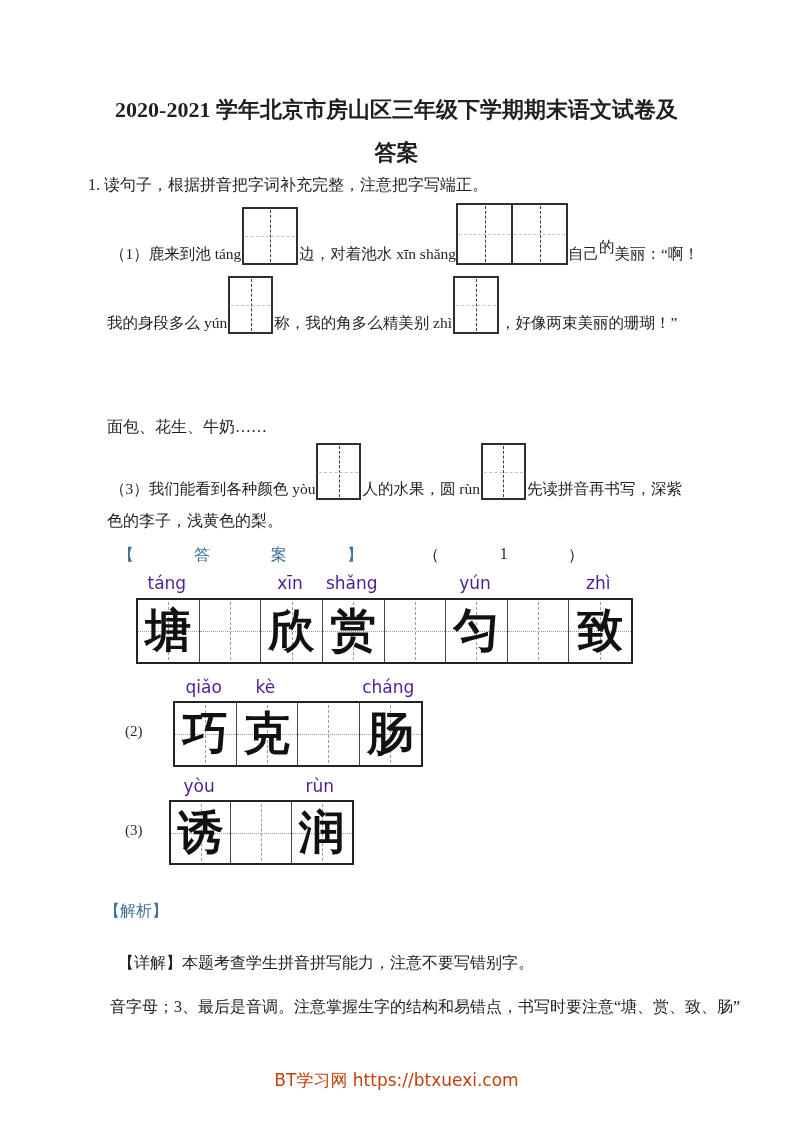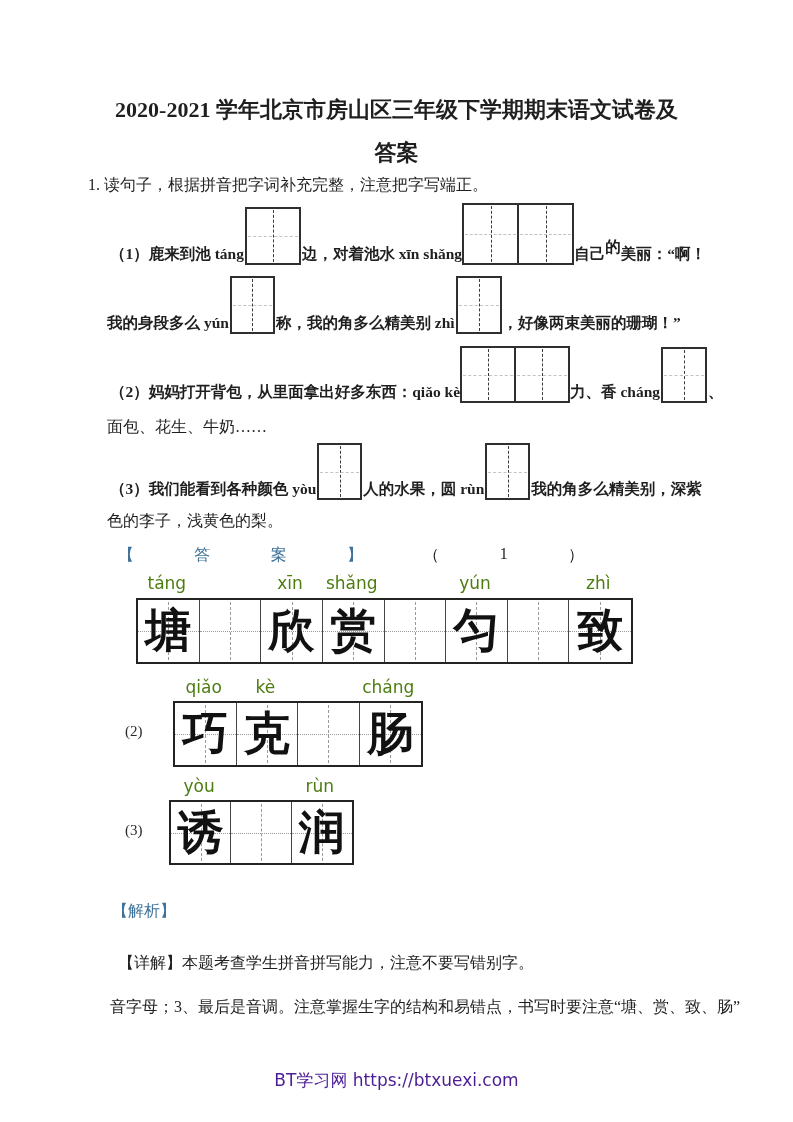--- a/index.html
+++ b/index.html
@@ -2,46 +2,46 @@
 <html><head>
 <meta charset="utf-8">
 <style>
   html,body{margin:0;padding:0;background:#fff;}
   .page{position:relative;width:793px;height:1122px;background:#ffffff;overflow:hidden;
         font-family:"Liberation Serif","DejaVu Serif",serif;color:#1f1f1f;}
   .abs{position:absolute;}
   .title{left:0;right:0;top:88px;text-align:center;font-size:22px;font-weight:bold;line-height:43px;}
   .bodytext{font-size:16px;line-height:21px;}
   .row{display:flex;align-items:flex-end;white-space:nowrap;}
-  .row .txt{font-size:15.5px;line-height:20px;padding-bottom:1px;font-weight:bold;}
+  .row .txt{font-size:15.5px;line-height:20px;padding-bottom:1px;}
   .raised{position:relative;top:-7px;}
   
   .wbox{position:relative;border:2px solid #2f2f2f;background:#fff;flex:none;margin:0 1px;box-sizing:border-box;}
   .wbox::before{content:"";position:absolute;left:50%;top:1px;bottom:1px;border-left:1px dashed #3a3a3a;}
   .wbox::after{content:"";position:absolute;top:50%;left:1px;right:1px;border-top:1px dashed #c3c3c3;}
   .wbox2{display:flex;border:2px solid #2f2f2f;background:#fff;flex:none;box-sizing:border-box;}
   .wbox2 .wcell{position:relative;flex:1;}
   .wbox2 .wcell+.wcell{border-left:2px solid #2f2f2f;}
   .wbox2 .wcell::before{content:"";position:absolute;left:50%;top:1px;bottom:1px;border-left:1px dashed #3a3a3a;}
   .wbox2 .wcell::after{content:"";position:absolute;top:50%;left:1px;right:1px;border-top:1px dashed #c3c3c3;}
   
   .ansline{left:118px;top:545px;width:466px;display:flex;justify-content:space-between;font-size:16px;}
   .blue{color:#3d7199;}
   .pinrow{display:grid;}
-  .pincell{text-align:center;font-family:"DejaVu Sans","Liberation Sans",sans-serif;font-size:17px;color:#4d7c0f;line-height:22px;}
+  .pincell{text-align:center;font-family:"DejaVu Sans","Liberation Sans",sans-serif;font-size:17px;color:#4c1d95;line-height:22px;}
   .agrid{display:grid;border:2px solid #232323;background:#fff;box-sizing:content-box;}
   .acell{position:relative;border-right:1px solid #454545;display:flex;align-items:center;justify-content:center;}
   .acell:last-child{border-right:none;}
   .acell::before{content:"";position:absolute;left:50%;top:2px;bottom:2px;border-left:1px dashed #9a9a9a;}
   .acell::after{content:"";position:absolute;top:50%;left:0;right:0;border-top:1px dotted #9a9a9a;}
   .glyph{position:relative;z-index:1;font-size:46px;line-height:1;font-weight:600;
          font-family:"Liberation Serif","DejaVu Serif",serif;color:#111;}
   .glabel{font-size:15px;color:#2a2a2a;}
   .footer{left:0;right:0;top:1069px;text-align:center;font-family:"DejaVu Sans","Liberation Sans",sans-serif;
-          font-size:17px;color:#4c1d95;}
+          font-size:17px;color:#c2410c;}
 </style>
 </head>
 <body>
 
 <div class="page">
 
   <div class="abs title">
     <div>2020-2021 学年北京市房山区三年级下学期期末语文试卷及</div>
     <div>答案</div>
   </div>
@@ -60,39 +60,29 @@
   </div>
 
   <div class="abs row" style="left:107px;top:274px;height:60px;">
     <span class="txt">我的身段多么 yún</span>
     <div class="wbox" style="width:45px;height:58px;"></div>
     <span class="txt">称，我的角多么精美别 zhì</span>
     <div class="wbox" style="width:46px;height:58px;"></div>
     <span class="txt">，好像两束美丽的珊瑚！”</span>
   </div>
 
-  <div class="abs row" style="left:110px;top:346px;height:57px;">
-    <span class="txt">（2）妈妈打开背包，从里面拿出好多东西：qiǎo kè</span>
-    <div class="wbox2" style="width:110px;height:57px;">
-      <div class="wcell"></div>
-      <div class="wcell"></div>
-    </div>
-    <span class="txt">力、香 cháng</span>
-    <div class="wbox" style="width:46px;height:56px;"></div>
-    <span class="txt">、</span>
-  </div>
 
   <div class="abs bodytext" style="left:107px;top:416px;">面包、花生、牛奶……</div>
 
   <div class="abs row" style="left:110px;top:442px;height:58px;">
     <span class="txt">（3）我们能看到各种颜色 yòu</span>
     <div class="wbox" style="width:45px;height:57px;"></div>
     <span class="txt">人的水果，圆 rùn</span>
     <div class="wbox" style="width:45px;height:57px;"></div>
-    <span class="txt">我的角多么精美别，深紫</span>
+    <span class="txt">先读拼音再书写，深紫</span>
   </div>
 
   <div class="abs bodytext" style="left:107px;top:510px;">色的李子，浅黄色的梨。</div>
 
   <div class="abs ansline">
     <span class="blue">【</span>
     <span class="blue">答</span>
     <span class="blue">案</span>
     <span class="blue">】</span>
     <span>（</span>
@@ -171,21 +161,21 @@
         <span class="glyph">诱</span>
       </div>
     <div class="acell">
         <span class="glyph"></span>
       </div>
     <div class="acell">
         <span class="glyph">润</span>
       </div>
   </div>
 
-  <div class="abs bodytext blue" style="left:112px;top:900px;">【解析】</div>
+  <div class="abs bodytext blue" style="left:104px;top:900px;">【解析】</div>
   <div class="abs bodytext" style="left:118px;top:952px;">【详解】本题考查学生拼音拼写能力，注意不要写错别字。</div>
   <div class="abs bodytext" style="left:110px;top:996px;">音字母；3、最后是音调。注意掌握生字的结构和易错点，书写时要注意“塘、赏、致、肠”</div>
 
   <div class="abs footer">
     <span>BT学习网 https://btxuexi.com</span>
   </div>
 
 </div>
 
 </body></html>

